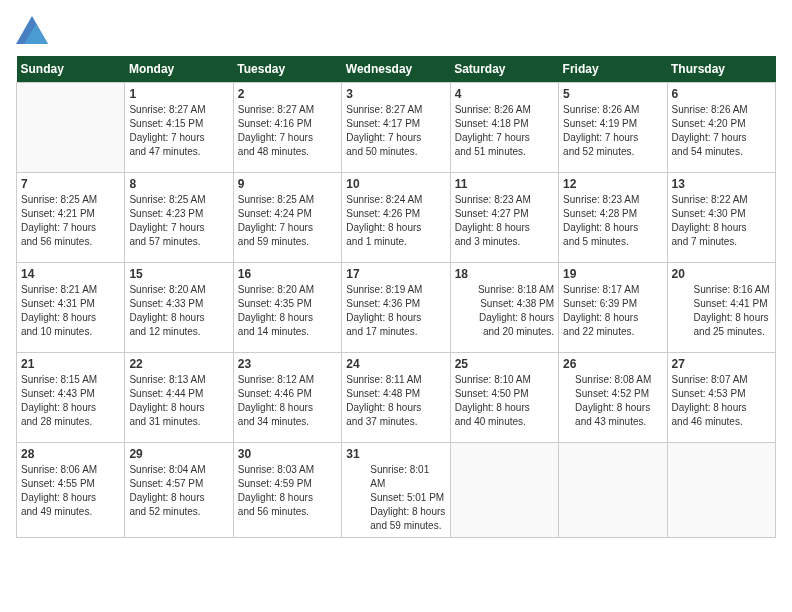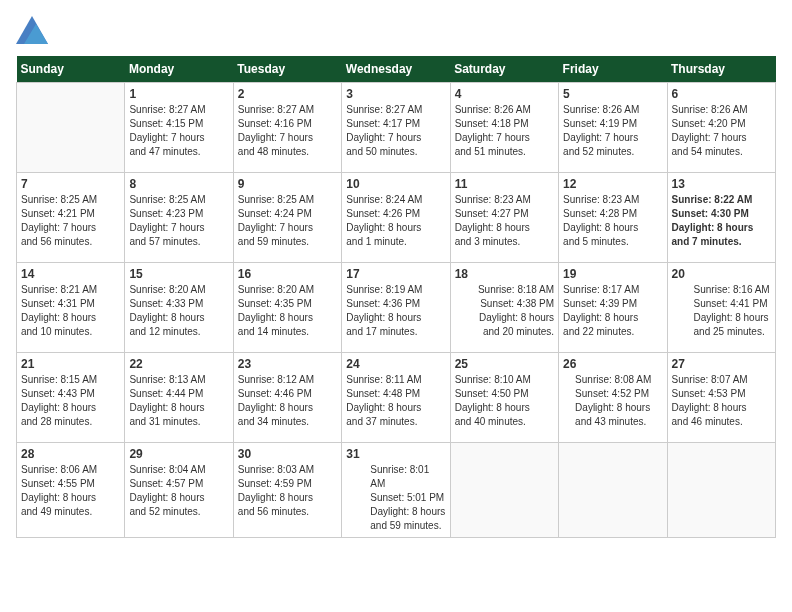--- a/index.html
+++ b/index.html
@@ -199,21 +199,21 @@
         </td>
         <td>
           <span class="day-number">12</span>
           <div class="day-info" style="white-space: pre-line;">Sunrise: 8:23 AM
 Sunset: 4:28 PM
 Daylight: 8 hours
 and 5 minutes.</div>
         </td>
         <td>
           <span class="day-number">13</span>
-          <div class="day-info" style="white-space: pre-line; font-weight: bold;">Sunrise: 8:22 AM
+          <div class="day-info" style="white-space: pre-line;">Sunrise: 8:22 AM
 Sunset: 4:30 PM
 Daylight: 8 hours
 and 7 minutes.</div>
         </td>
       </tr>
       <tr>
         <td>
           <span class="day-number">14</span>
           <div class="day-info" style="white-space: pre-line;">Sunrise: 8:21 AM
 Sunset: 4:31 PM
@@ -244,21 +244,21 @@
         <td>
           <span class="day-number">18</span>
           <div class="day-info" style="white-space: pre-line; text-align: right;">Sunrise: 8:18 AM
 Sunset: 4:38 PM
 Daylight: 8 hours
 and 20 minutes.</div>
         </td>
         <td>
           <span class="day-number">19</span>
           <div class="day-info" style="white-space: pre-line;">Sunrise: 8:17 AM
-Sunset: 4:39 PM
+Sunset: 6:39 PM
 Daylight: 8 hours
 and 22 minutes.</div>
         </td>
         <td>
           <span class="day-number">20</span>
           <div class="day-info" style="white-space: pre-line; margin-left: 22px;">Sunrise: 8:16 AM
 Sunset: 4:41 PM
 Daylight: 8 hours
 and 25 minutes.</div>
         </td>

